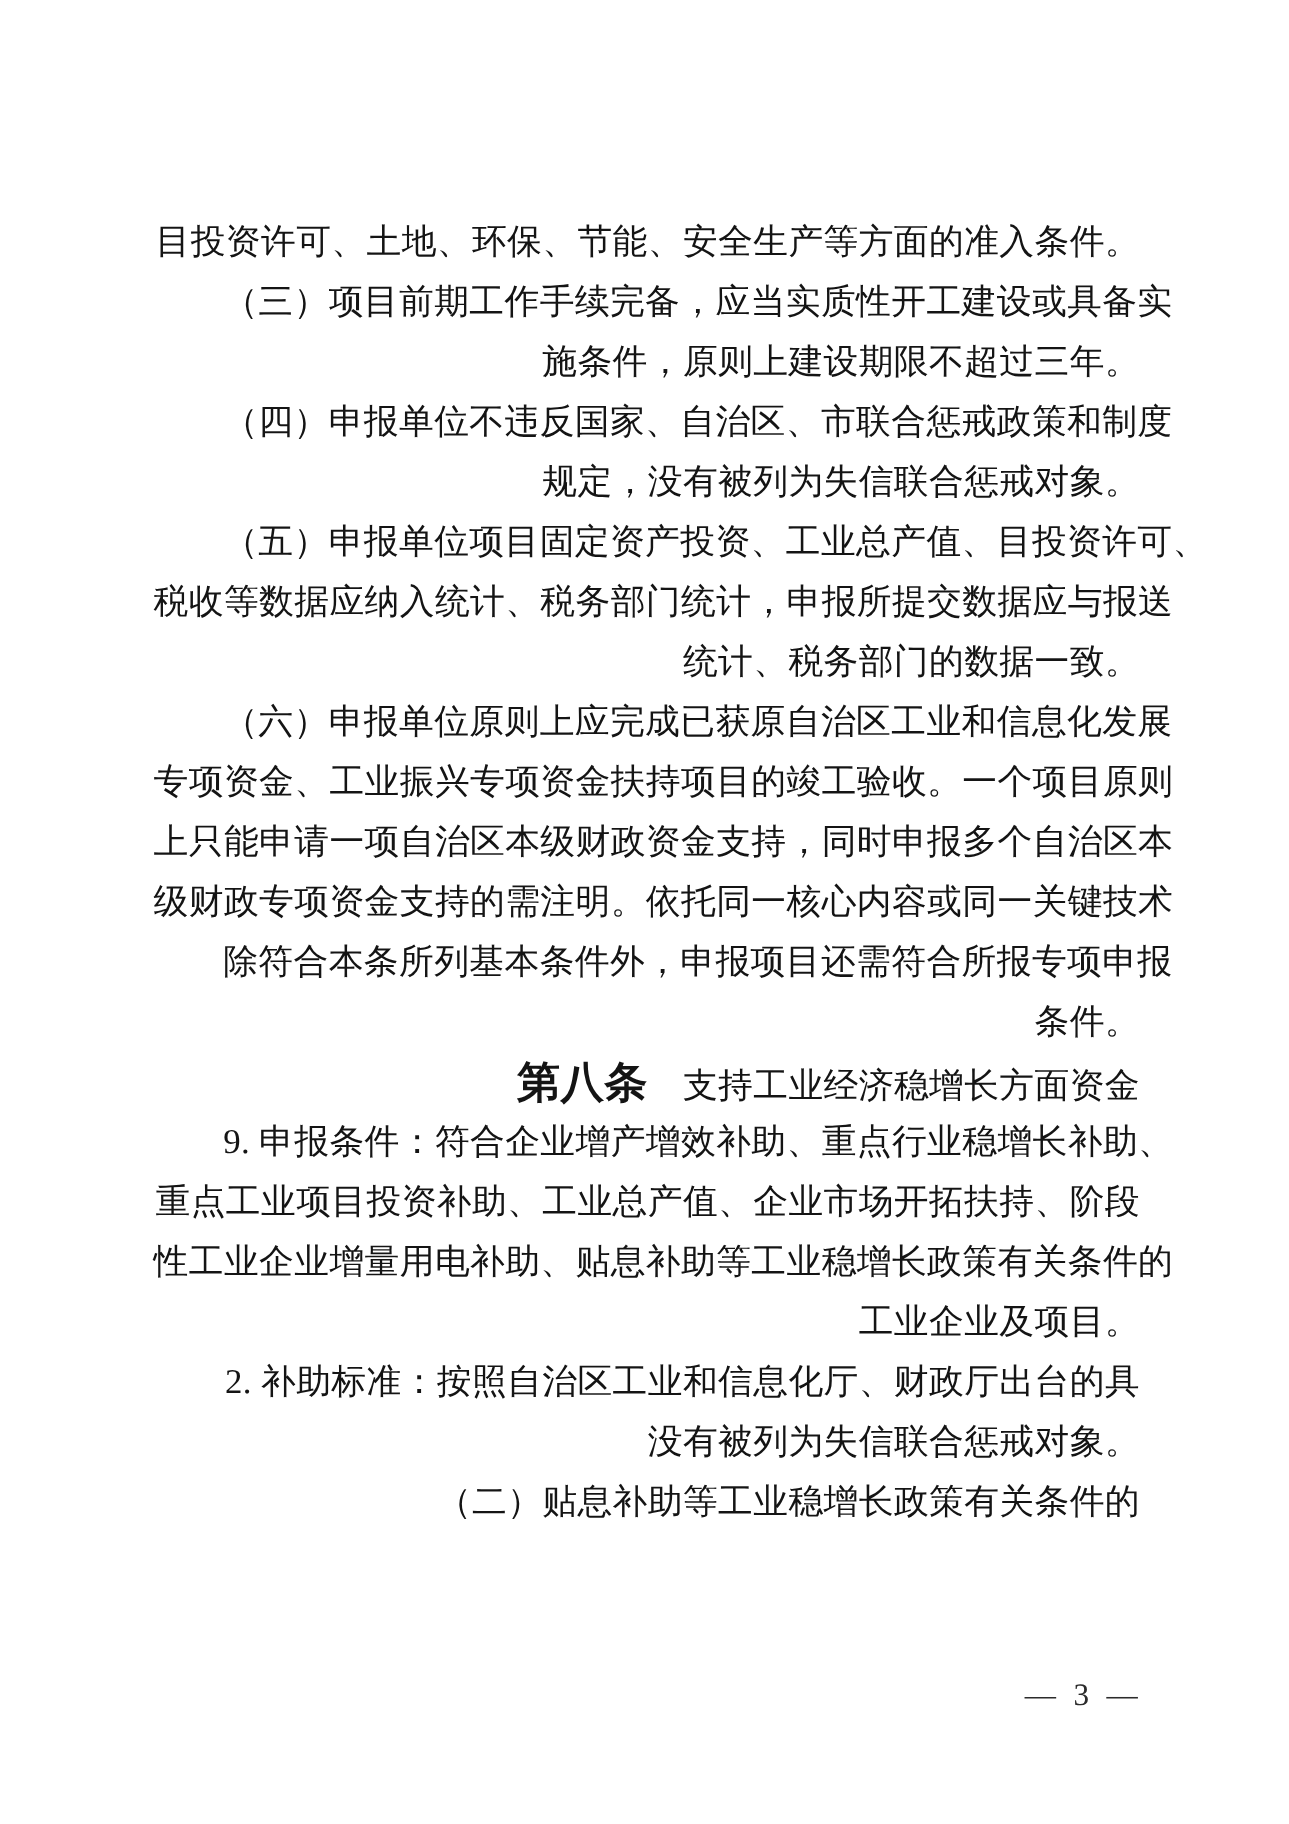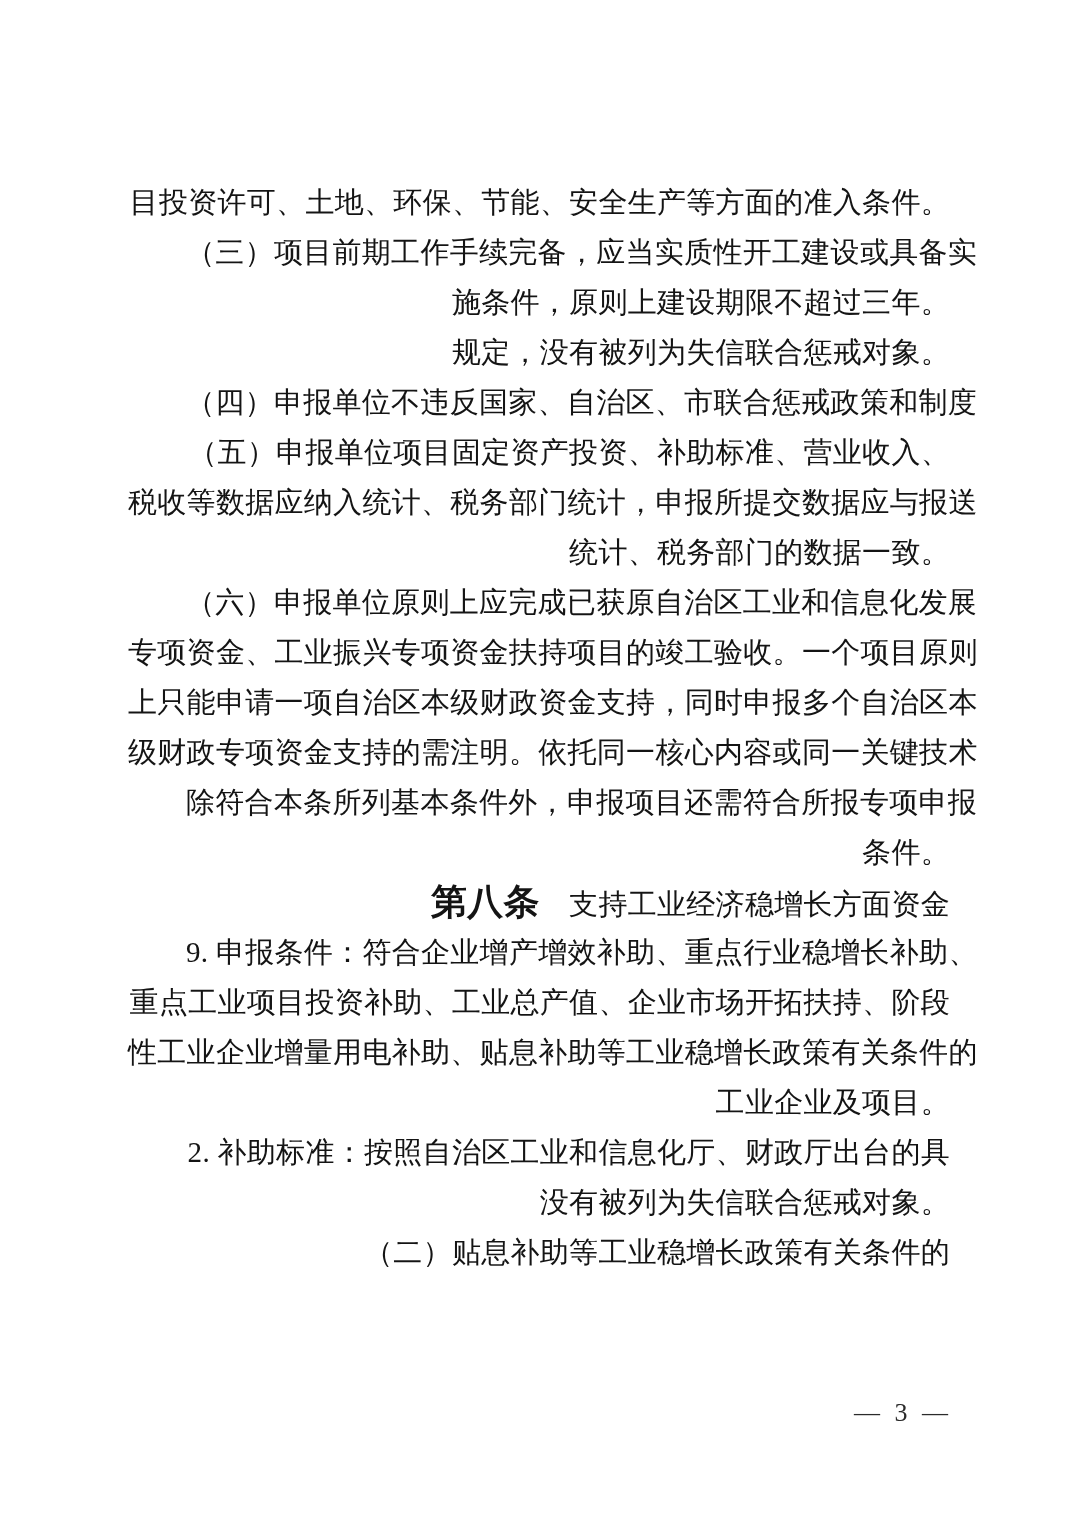--- a/index.html
+++ b/index.html
@@ -49,23 +49,23 @@
   }
 </style>
 </head>
 <body>
 
 <div class="page">
   <div class="doc-body">
       <div class="line"><span>目投资许可、土地、环保、节能、安全生产等方面的准入条件。</span></div>
       <div class="line indent"><span>（三）项目前期工作手续完备，应当实质性开工建设或具备实</span></div>
       <div class="line"><span>施条件，原则上建设期限不超过三年。</span></div>
+      <div class="line indent"><span>（四）申报单位不违反国家、自治区、市联合惩戒政策和制度</span></div>
       <div class="line"><span>规定，没有被列为失信联合惩戒对象。</span></div>
-      <div class="line indent"><span>（四）申报单位不违反国家、自治区、市联合惩戒政策和制度</span></div>
-      <div class="line indent"><span>（五）申报单位项目固定资产投资、补助标准、营业收入、</span></div>
+      <div class="line indent"><span>（五）申报单位项目固定资产投资、工业总产值、目投资许可、</span></div>
       <div class="line"><span>税收等数据应纳入统计、税务部门统计，申报所提交数据应与报送</span></div>
       <div class="line"><span>统计、税务部门的数据一致。</span></div>
       <div class="line indent"><span>（六）申报单位原则上应完成已获原自治区工业和信息化发展</span></div>
       <div class="line"><span>专项资金、工业振兴专项资金扶持项目的竣工验收。一个项目原则</span></div>
       <div class="line"><span>上只能申请一项自治区本级财政资金支持，同时申报多个自治区本</span></div>
       <div class="line"><span>级财政专项资金支持的需注明。依托同一核心内容或同一关键技术</span></div>
       <div class="line indent"><span>除符合本条所列基本条件外，申报项目还需符合所报专项申报</span></div>
       <div class="line"><span>条件。</span></div>
       <div class="line indent"><span class="bold">第八条</span><span>　支持工业经济稳增长方面资金</span></div>
       <div class="line indent"><span>9. 申报条件：符合企业增产增效补助、重点行业稳增长补助、</span></div>

